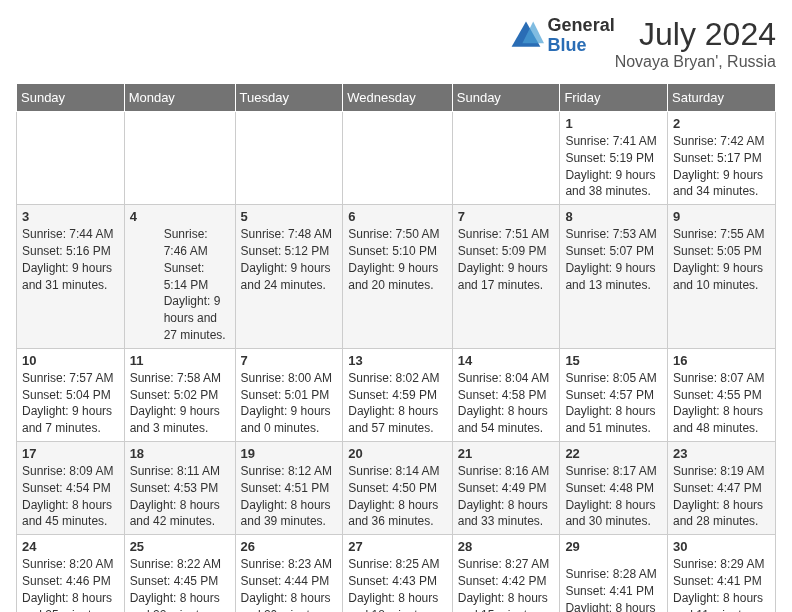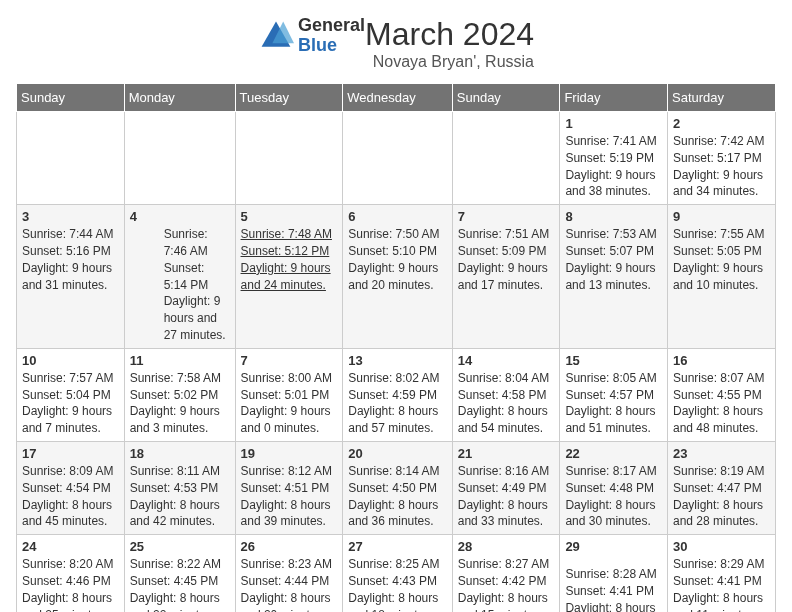--- a/index.html
+++ b/index.html
@@ -5,21 +5,21 @@
     * { box-sizing: border-box; margin: 0; padding: 0; }
     body {
       font-family: Arial, sans-serif;
       background: #fff;
       width: 792px;
       min-height: 612px;
       padding: 16px;
     }
     .header-area {
       display: flex;
-      justify-content: center;
+      justify-content: flex-end;
       align-items: flex-start;
       margin-bottom: 12px;
     }
     .logo {
       display: flex;
       align-items: center;
       gap: 4px;
     }
     .logo-text {
       display: flex;
@@ -106,21 +106,21 @@
     <svg class="logo-icon" viewBox="0 0 40 40">
       <polygon points="20,4 36,32 4,32" fill="#2a6db5"></polygon>
       <polygon points="28,4 40,28 16,28" fill="#4a9fd4" opacity="0.7"></polygon>
     </svg>
     <div class="logo-text">
       <span class="logo-general">General</span>
       <span class="logo-blue">Blue</span>
     </div>
   </div>
   <div class="title-area">
-    <div class="month-title">March 2024</div>
+    <div class="month-title">July 2024</div>
     <div class="subtitle">Novaya Bryan', Russia</div>
   </div>
 </div>
 
 <table class="calendar">
   <thead>
     <tr>
     <th>Sunday</th>
         <th>Monday</th>
         <th>Tuesday</th>
@@ -158,21 +158,21 @@
 Daylight: 9 hours and 31 minutes.</div>
         </td>
         <td>
           <span class="day-num">4</span>
           <div class="day-info" style="white-space: pre-line; margin-left: 34px;">Sunrise: 7:46 AM
 Sunset: 5:14 PM
 Daylight: 9 hours and 27 minutes.</div>
         </td>
         <td>
           <span class="day-num">5</span>
-          <div class="day-info" style="white-space: pre-line; text-decoration: underline;">Sunrise: 7:48 AM
+          <div class="day-info" style="white-space: pre-line;">Sunrise: 7:48 AM
 Sunset: 5:12 PM
 Daylight: 9 hours and 24 minutes.</div>
         </td>
         <td>
           <span class="day-num">6</span>
           <div class="day-info" style="white-space: pre-line;">Sunrise: 7:50 AM
 Sunset: 5:10 PM
 Daylight: 9 hours and 20 minutes.</div>
         </td>
         <td>

